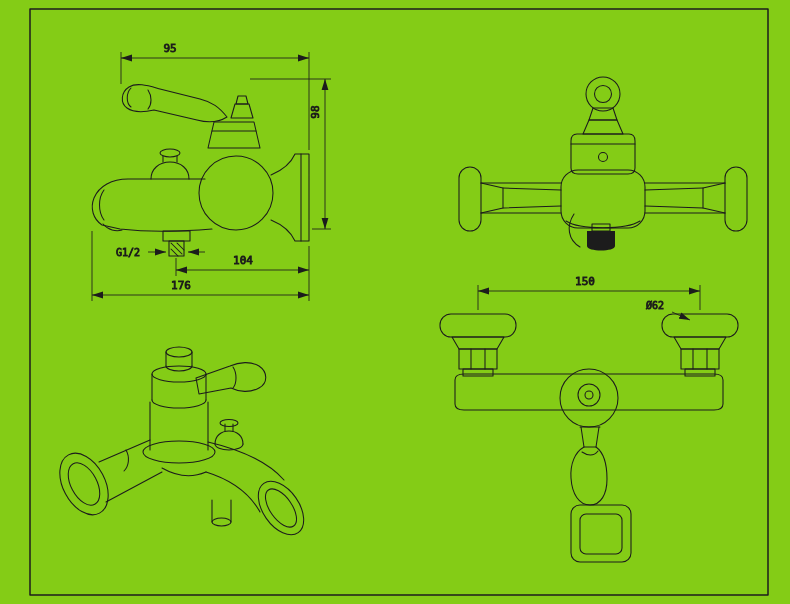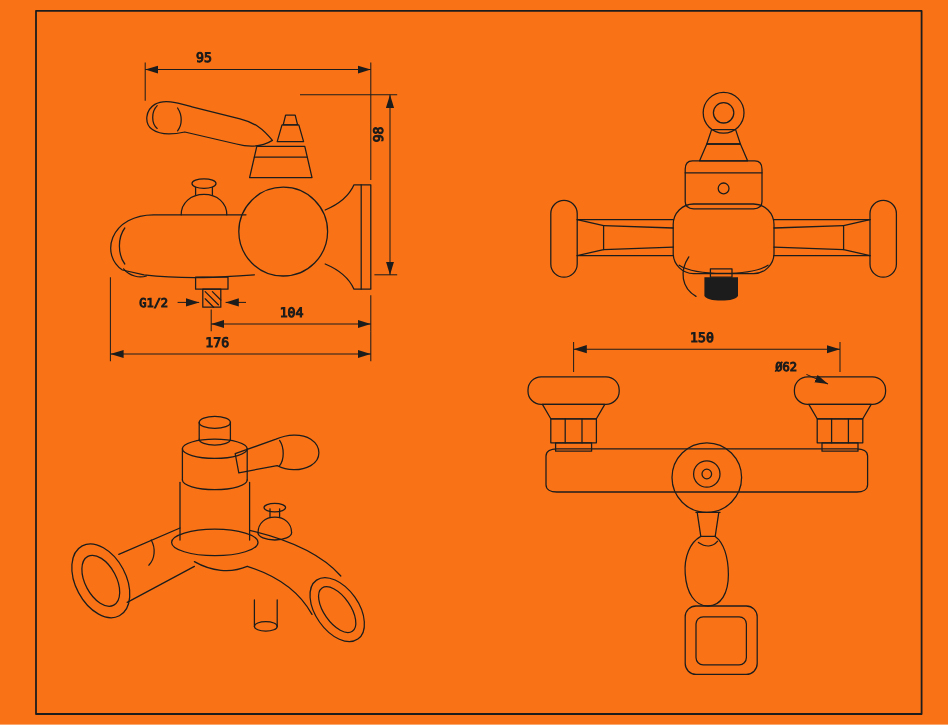--- a/index.html
+++ b/index.html
@@ -1,16 +1,16 @@
 <!DOCTYPE html>
 <html><head>
 <meta charset="utf-8">
 <style>
   html,body{margin:0;padding:0;background:#ffffff;width:790px;height:604px;overflow:hidden;}
-  .page{position:relative;width:790px;height:604px;background:#f97316;}
+  .page{position:relative;width:790px;height:604px;background:#84cc16;}
   svg{display:block;}
   .ln{fill:none;stroke:#1c1c1c;stroke-width:1.05;stroke-linecap:round;stroke-linejoin:round;}
   .dim{fill:none;stroke:#1c1c1c;stroke-width:0.85;stroke-linecap:butt;}
   .dark{fill:#1c1c1c;stroke:none;}
   .dtext{font-family:"DejaVu Sans Mono","Liberation Mono",monospace;font-size:11px;fill:#111;}
   .dtext-sm{font-size:10px;}
 </style>
 </head>
 <body>
 

